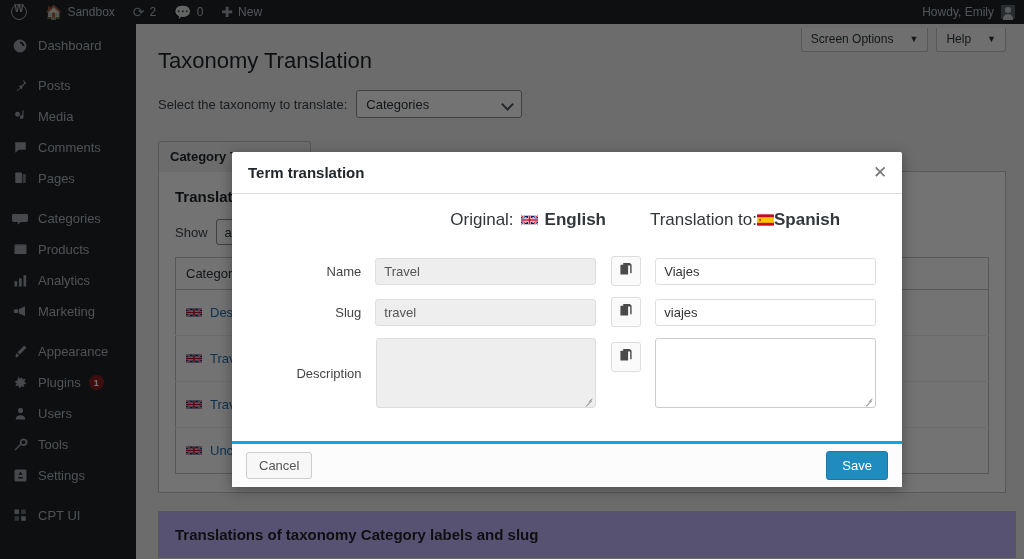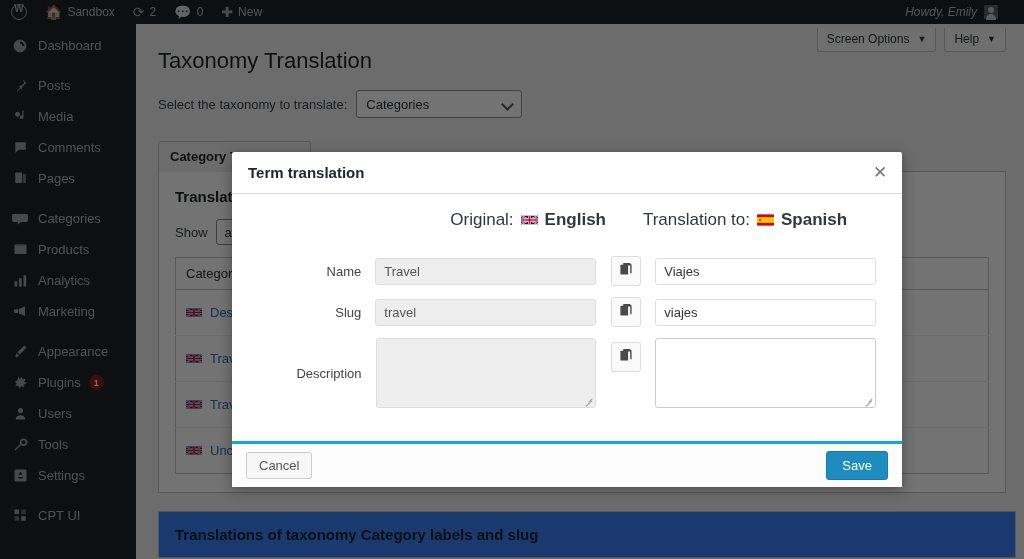--- a/index.html
+++ b/index.html
@@ -12,21 +12,21 @@
   #root { position: relative; width: 1024px; height: 559px; overflow: hidden; }
 
   
   .adminbar {
     position: absolute; top: 0; left: 0; width: 1024px; height: 24px;
     background: #1d2327; color: #b6bbc1; font-size: 12px;
     display: flex; align-items: center; z-index: 60;
   }
   .ab-item { display: flex; align-items: center; gap: 5px; padding: 0 9px; height: 24px; color: #b6bbc1; }
   .ab-item .glyph { font-size: 14px; line-height: 1; opacity: .85; }
-  .ab-right { margin-left: auto; display: flex; align-items: flex-end; gap: 7px; padding-right: 26px; font-style: italic; }
+  .ab-right { margin-left: auto; display: flex; align-items: flex-end; gap: 7px; padding-right: 9px; }
   .avatar-sq { width: 14px; height: 14px; background: #5b6269; border-radius: 1px; position: relative; }
   .avatar-sq::before { content: ""; position: absolute; left: 4px; top: 2px; width: 6px; height: 6px; border-radius: 50%; background: #c3c7cb; }
   .avatar-sq::after { content: ""; position: absolute; left: 2px; top: 9px; width: 10px; height: 6px; border-radius: 5px 5px 0 0; background: #c3c7cb; }
   .wp-logo { width: 16px; height: 16px; border-radius: 50%; border: 1.6px solid #a7aaad; position: relative; margin-left: 2px; }
   .wp-logo::after { content: "W"; position: absolute; left: 0; right: 0; top: -2px; text-align: center; font-size: 10px; font-weight: bold; color: #a7aaad; }
 
   
   .sidebar {
     position: absolute; top: 24px; left: 0; width: 136px; height: 535px;
     background: #1d2327; z-index: 50; padding-top: 6px;
@@ -49,21 +49,21 @@
 
   
   .content {
     position: absolute; top: 24px; left: 136px; width: 888px; height: 535px;
     background: #f0f0f1; overflow: hidden;
   }
   .screen-meta { position: absolute; right: 18px; top: 4px; display: flex; gap: 8px; }
   .meta-btn {
     background: #f6f7f7; border: 1px solid #c3c4c7; border-top: none;
     border-radius: 0 0 3px 3px; font-size: 12px; color: #2c3338;
-    padding: 4px 9px 5px; display: flex; align-items: center; gap: 8px;
+    padding: 4px 9px 5px; display: flex; align-items: center; gap: 16px;
   }
   .meta-btn .caret { font-size: 9px; }
 
   .page-title { font-size: 22px; font-weight: 400; color: #1d2327; padding: 24px 0 0 22px; }
   .tax-select-row { display: flex; align-items: center; gap: 9px; padding: 16px 0 0 22px; font-size: 13px; color: #3c434a; }
   .tax-select {
     width: 166px; height: 28px; border: 1px solid #8c8f94; border-radius: 3px;
     background: #fff; font-size: 13px; color: #2c3338;
     display: flex; align-items: center; padding: 0 9px; position: relative;
   }
@@ -95,21 +95,21 @@
   .tbl th {
     text-align: left; font-size: 13px; font-weight: 400; color: #2c3338;
     padding: 8px 10px; border-bottom: 1px solid #c3c4c7; background: #fff;
   }
   .tbl td { padding: 10px; font-size: 13px; border-bottom: 1px solid #f0f0f1; height: 46px; vertical-align: middle; }
   .tbl tr:last-child td { border-bottom: none; }
   .term-cell { display: flex; align-items: center; gap: 8px; }
   .term-link { color: #2271b1; }
   .row-actions { display: flex; align-items: center; gap: 12px; }
 
-  .panel-sub { margin: 18px 8px 0 22px; background: #3b82f6; border: 1px solid #c3c4c7; padding: 14px 16px; }
+  .panel-sub { margin: 18px 8px 0 22px; background: #c4b5fd; border: 1px solid #c3c4c7; padding: 14px 16px; }
   .panel-sub h2 { font-size: 15px; font-weight: bold; color: #1d2327; }
 
   
   .flag { width: 16px; height: 11px; flex: 0 0 16px; border-radius: 1px; display: block; }
 
   
   .overlay {
     position: absolute; inset: 0; background: rgba(0,0,0,.55); z-index: 100;
   }
   .modal {
@@ -123,21 +123,21 @@
     padding: 0 16px; position: relative;
   }
   .modal-title { font-size: 15px; font-weight: bold; color: #23282d; }
   .modal-close {
     position: absolute; right: 12px; top: 11px; width: 20px; height: 20px;
     color: #777; font-size: 17px; line-height: 20px; text-align: center; font-weight: 300;
   }
   .modal-body { padding: 16px 26px 14px; }
   .lang-row { display: flex; align-items: center; font-size: 17px; color: #32373c; margin-bottom: 26px; }
   .lang-orig { width: 356px; display: flex; align-items: center; justify-content: flex-end; gap: 7px; padding-right: 8px; }
-  .lang-trans { flex: 1; display: flex; align-items: center; justify-content: center; gap: 7px; }
+  .lang-trans { flex: 1; display: flex; align-items: center; justify-content: center; }
   .lang-name { font-weight: bold; }
   .lang-flag { width: 17px; height: 12px; border-radius: 1px; }
 
   .field-row { display: flex; align-items: center; margin-bottom: 11px; }
   .field-row.desc { align-items: center; }
   .f-label { width: 122px; text-align: right; padding-right: 14px; font-size: 13px; color: #444; }
   .f-orig {
     width: 230px; height: 27px; background: #eee; border: 1px solid #ddd; border-radius: 3px;
     font-size: 13px; color: #555; display: flex; align-items: center; padding: 0 8px;
   }

